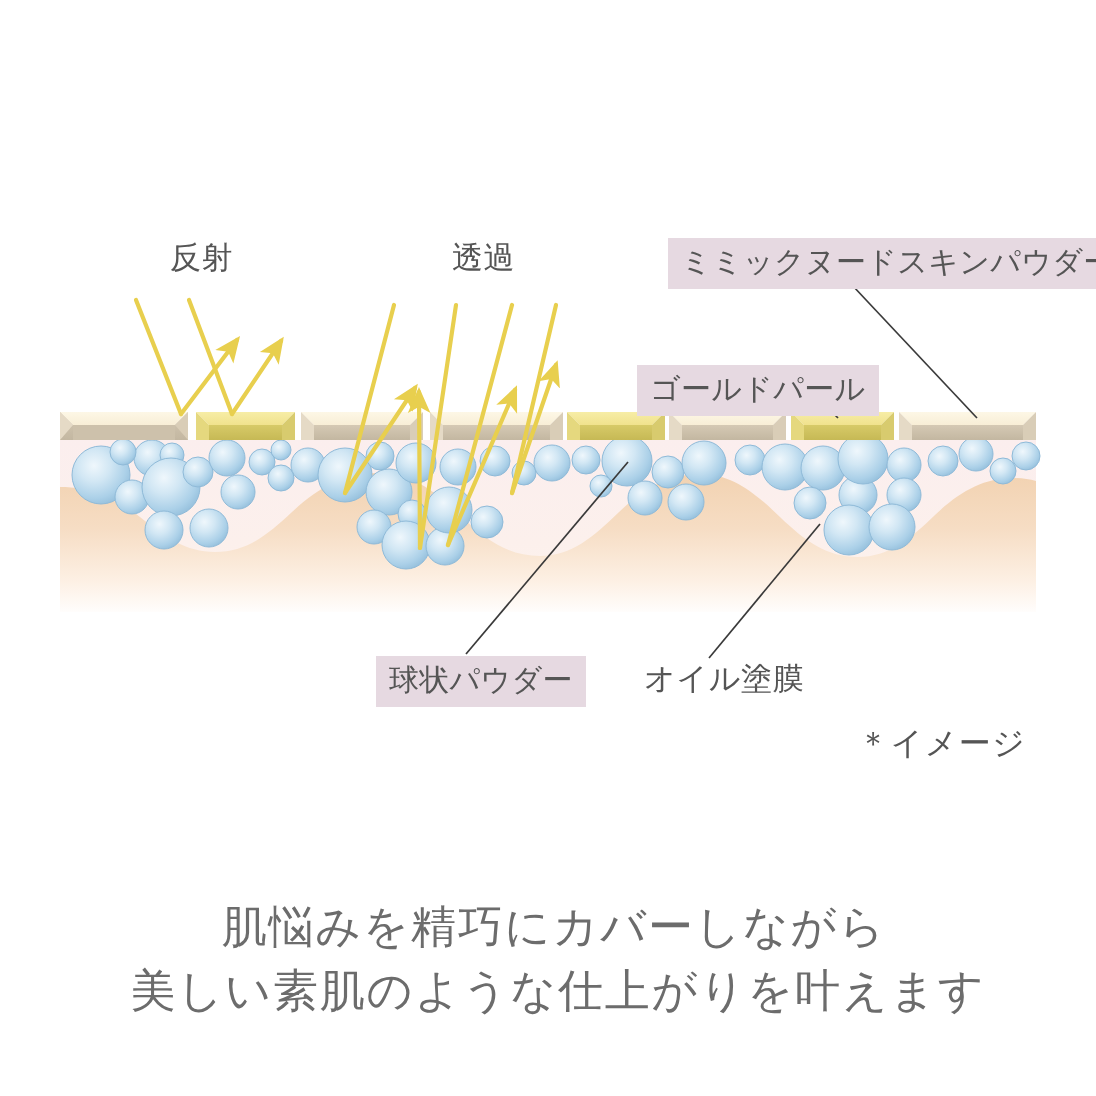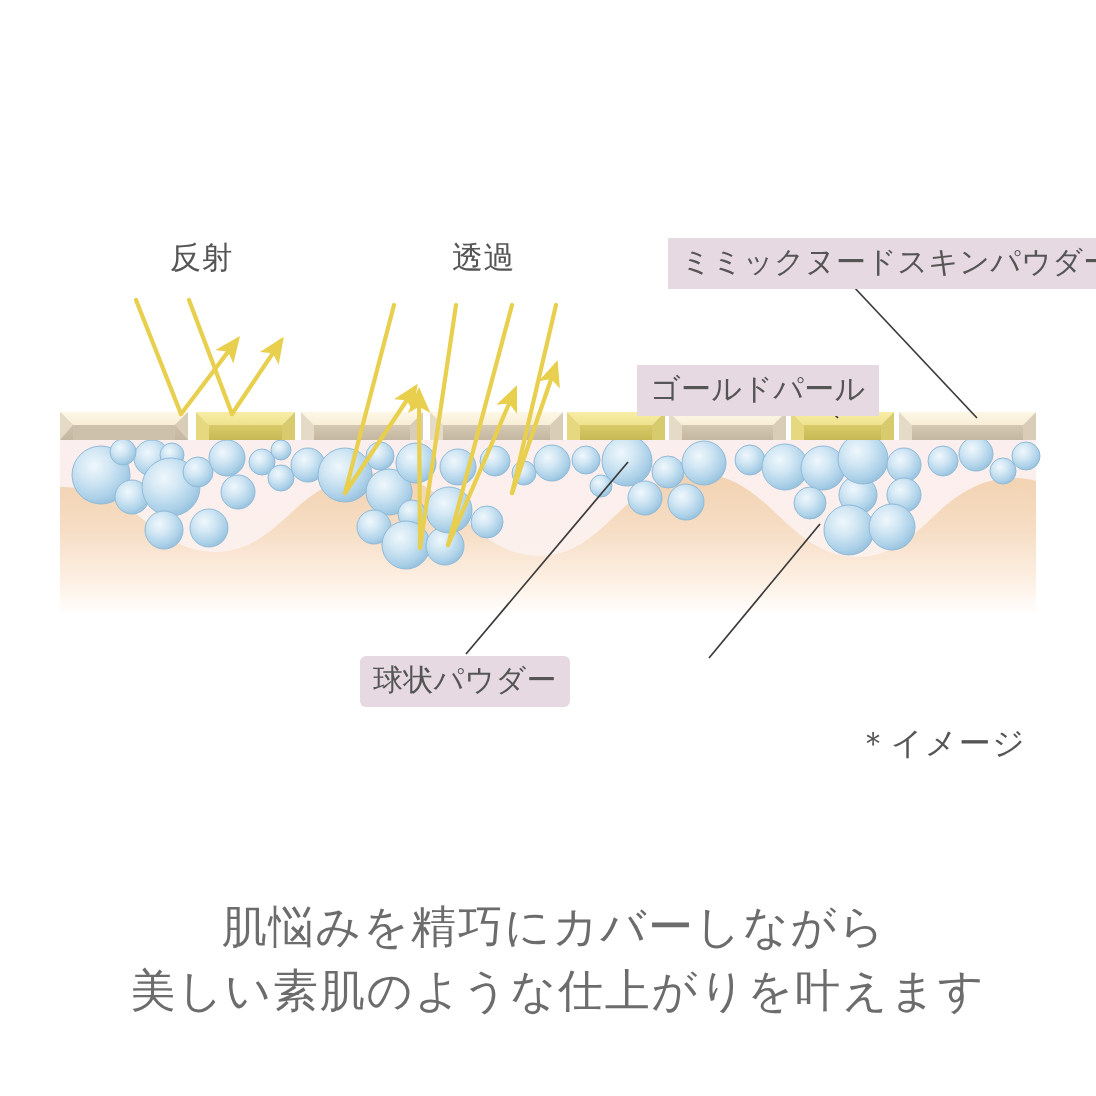--- a/index.html
+++ b/index.html
@@ -259,21 +259,22 @@
   </svg>
 
   <div class="lbl lbl-plain" style="left:170px;top:240px;">反射</div>
 
   <div class="lbl lbl-plain" style="left:452px;top:240px;">透過</div>
 
   <div class="lbl lbl-chip" style="left:668px;top:238px;">ミミックヌードスキンパウダー</div>
 
   <div class="lbl lbl-chip" style="left:637px;top:327px;margin-top:38px;">ゴールドパール</div>
 
-  <div class="lbl lbl-chip" style="left:360px;top:656px;border-radius:6px;">球状パウダー</div>
-
+  <div class="lbl lbl-chip" style="left:376px;top:656px;">球状パウダー</div>
+
+  <div class="lbl lbl-plain" style="left:644px;top:661px;">オイル塗膜</div>
 
   <div class="note" style="right:70px;top:722px;">＊イメージ</div>
 
   <div class="caption" style="top:895px;">肌悩みを精巧にカバーしながら</div>
   <div class="caption" style="top:959px;margin-left:8px;">美しい素肌のような仕上がりを叶えます</div>
 
 </div>
 
 </body></html>

